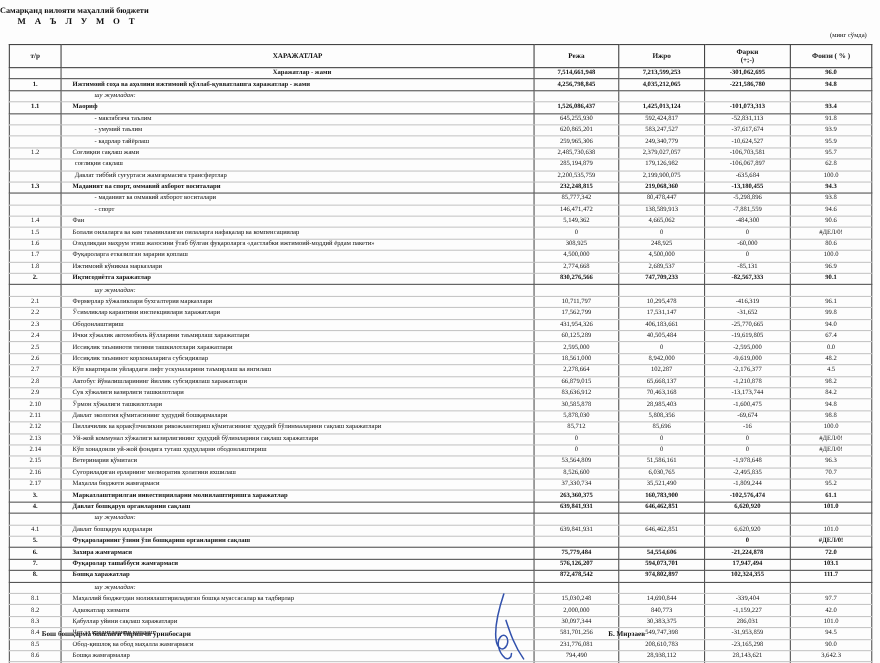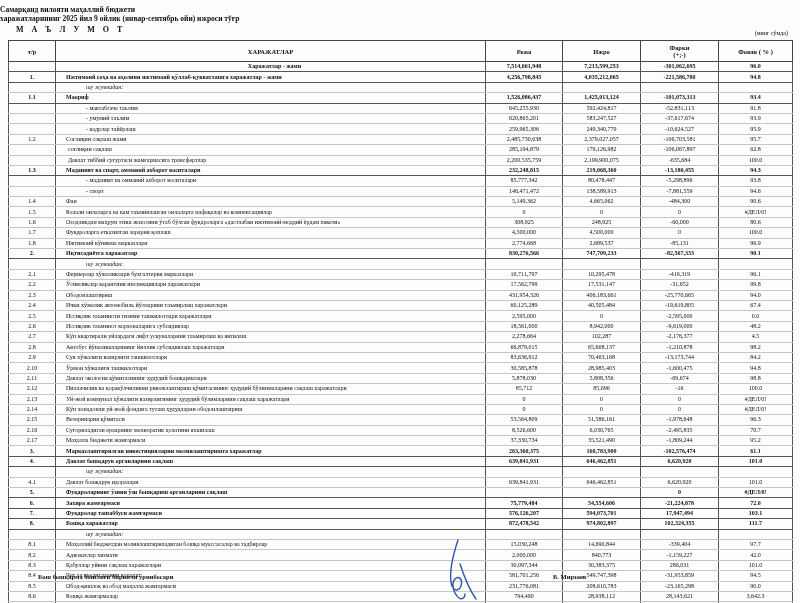--- a/index.html
+++ b/index.html
@@ -28,21 +28,20 @@
   .footer-right{position:absolute;left:553px;top:573px;font-size:6.5px;font-weight:bold;}
   .signature{position:absolute;left:438px;top:538px;pointer-events:none;}
 </style>
 </head>
 <body>
 
 <div class="page">
 
   <div class="title-block">
     <div class="title-1">Самарқанд вилояти маҳаллий бюджети</div>
-    <div class="title-2">харажатларининг 2025 йил 9 ойлик (январ-сентябрь ойи) ижроси тўғр</div>
     <div class="title-3">М А Ъ Л У М О Т</div>
   </div>
 
   <div class="unit-note">(минг сўмда)</div>
 
   <table>
     <colgroup>
       <col class="c1">
         <col class="c2">
         <col class="c3">

